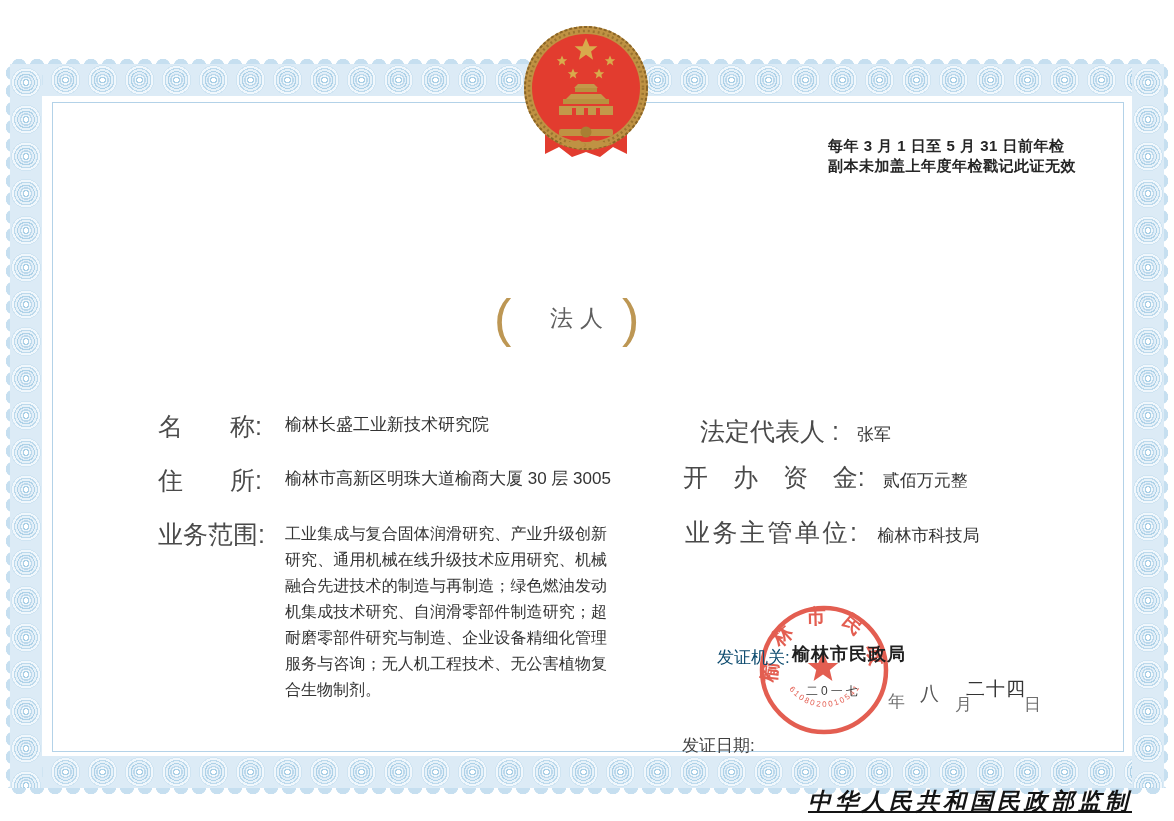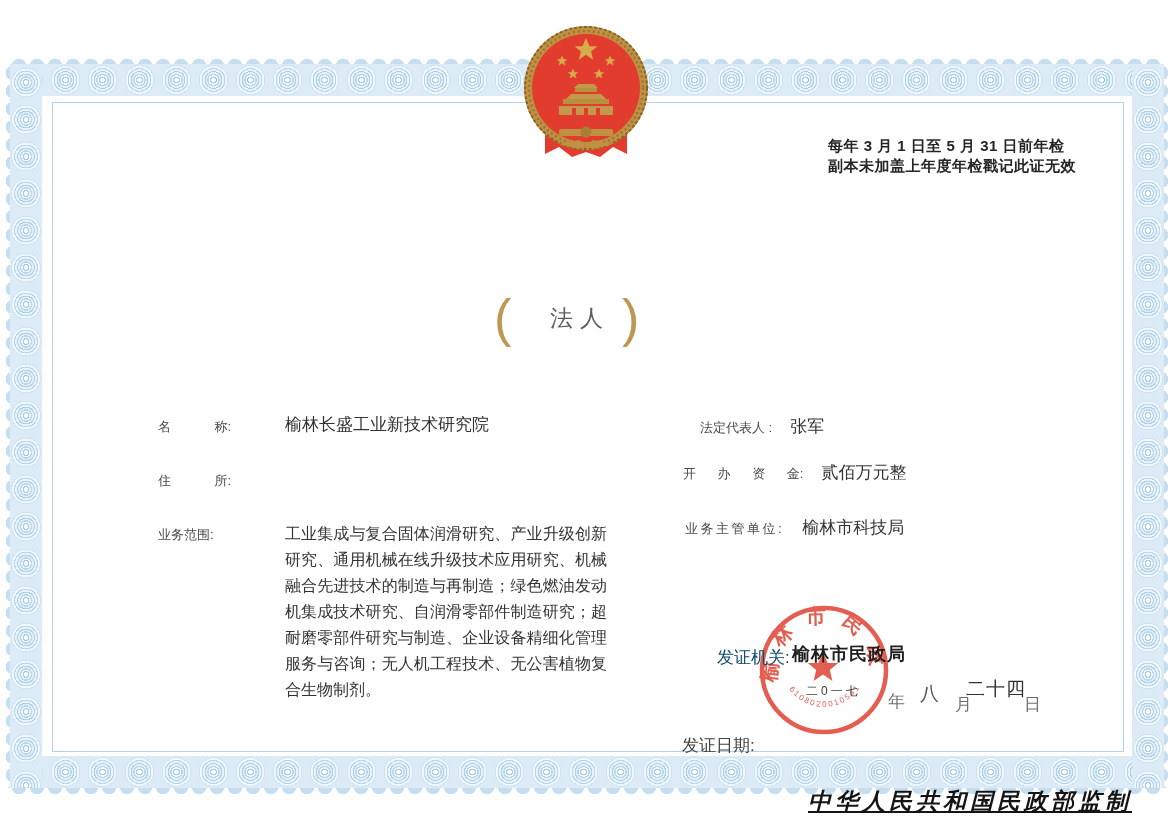--- a/index.html
+++ b/index.html
@@ -48,21 +48,21 @@
   .paren-open{left:494px;}
   .paren-close{left:622px;}
   .type-label{position:absolute;left:540px;top:303px;width:80px;text-align:center;
     font-size:23px;color:#5f5f5f;letter-spacing:7px;}
   .code-row{position:absolute;left:645px;top:297px;white-space:nowrap;}
   .code-label{font-family:"Liberation Serif", serif;font-weight:bold;font-size:20px;color:#1c1c1c;}
   .code-value{font-family:"Liberation Serif", serif;font-size:18px;color:#222;
     position:relative;top:-7px;letter-spacing:0.5px;}
 
   
-  .flabel{font-size:13px;color:#4a4a4a;margin-top:8px;}
+  .flabel{font-size:25px;color:#4a4a4a;}
   .fvalue{font-size:17px;color:#333333;}
   .row-name{position:absolute;left:158px;top:410px;}
   .row-addr{position:absolute;left:158px;top:464px;}
   .row-scope{position:absolute;left:158px;top:518px;}
   .ws-wide{word-spacing:40px;}
   .val-name{position:absolute;left:285px;top:413px;}
   .val-addr{position:absolute;left:285px;top:467px;}
   .val-scope{position:absolute;left:285px;top:521px;width:322px;font-size:16px;line-height:26px;
     color:#333;text-align:justify;text-justify:inter-ideograph;}
 
@@ -147,20 +147,21 @@
 
 
   <div class="paren paren-open">(</div>
   <div class="type-label">法人</div>
   <div class="paren paren-close">)</div>
 
   <div class="row-name flabel ws-wide">名 称:</div>
   <div class="val-name fvalue">榆林长盛工业新技术研究院</div>
 
   <div class="row-addr flabel ws-wide">住 所:</div>
+  <div class="val-addr fvalue">榆林市高新区明珠大道榆商大厦 30 层 3005</div>
 
   <div class="row-scope flabel">业务范围:</div>
   <div class="val-scope">工业集成与复合固体润滑研究、产业升级创新研究、通用机械在线升级技术应用研究、机械融合先进技术的制造与再制造；绿色燃油发动机集成技术研究、自润滑零部件制造研究；超耐磨零部件研究与制造、企业设备精细化管理服务与咨询；无人机工程技术、无公害植物复合生物制剂。</div>
 
   <div class="row-rep">
     <span class="flabel">法定代表人 :</span><span class="rv">张军</span>
   </div>
   <div class="row-cap">
     <span class="flabel ws-mid">开 办 资 金:</span><span class="rv">贰佰万元整</span>
   </div>

